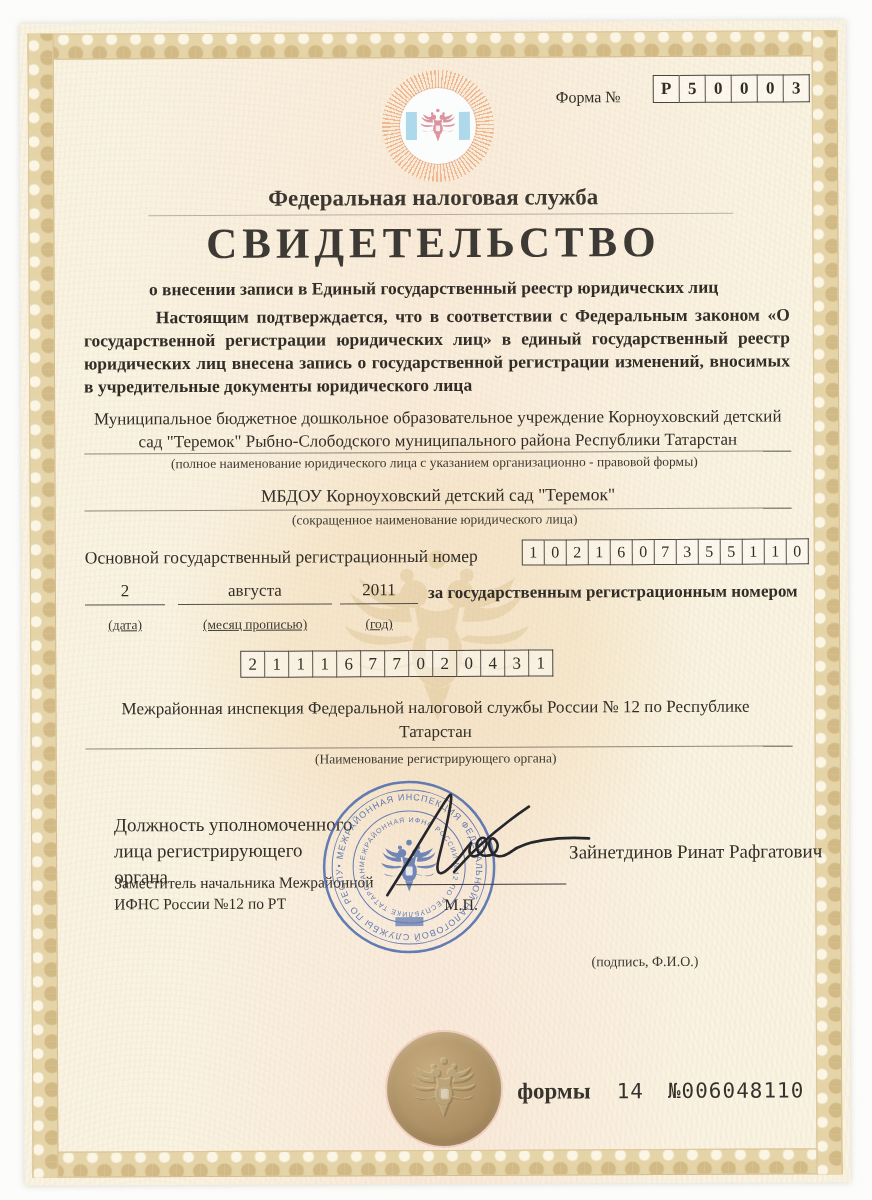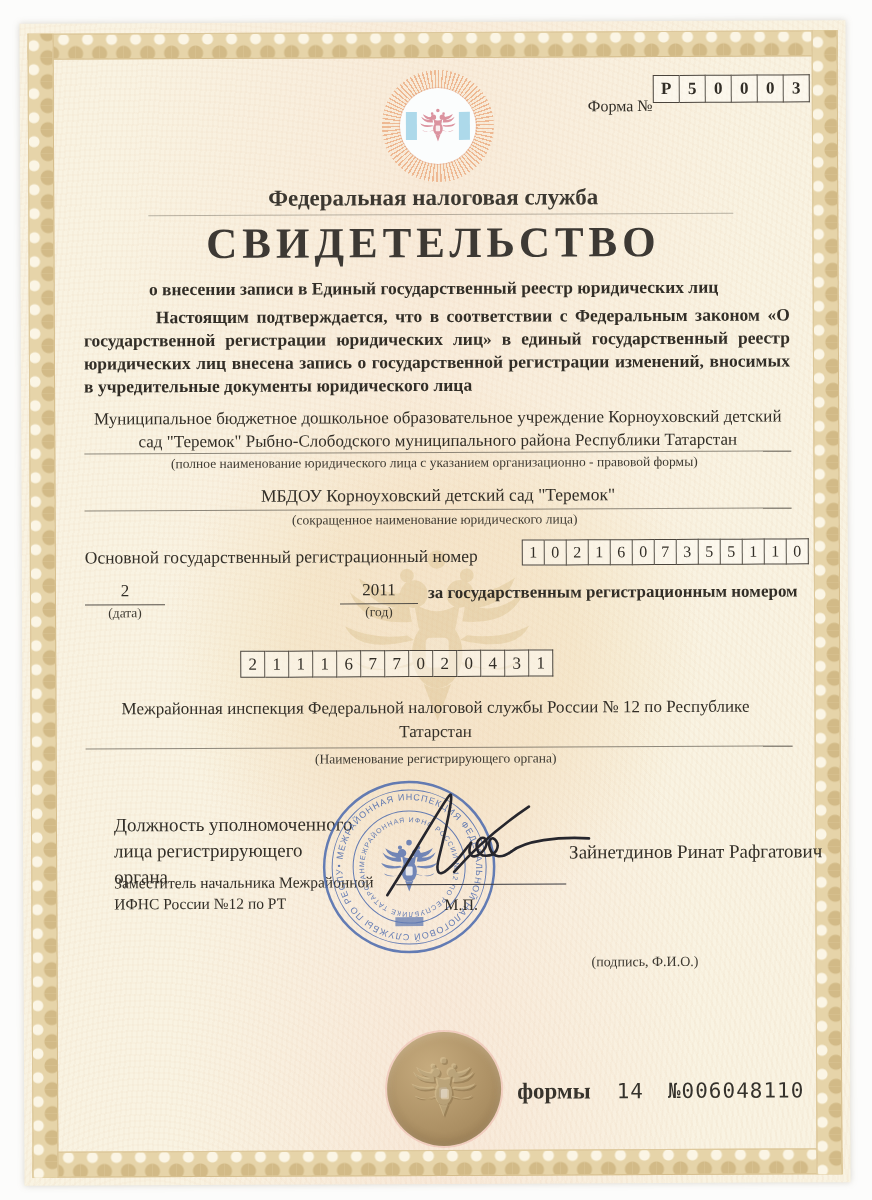--- a/index.html
+++ b/index.html
@@ -29,21 +29,21 @@
       radial-gradient(circle at 19px 24px, #d2ba87 7px, rgba(210,186,135,0) 8px);
     background-size:24px 24px;border-left:1px solid #dcc79b;border-right:1px solid #d5bd8c;}
   .b-top{top:10px;left:8px;right:8px;}
   .b-bottom{bottom:8px;left:8px;right:8px;}
   .b-left{left:8px;top:10px;bottom:8px;}
   .b-right{right:8px;top:10px;bottom:8px;}
   
   .watermark{position:absolute;left:300px;top:488px;width:230px;height:260px;opacity:.14;z-index:0;}
   .watermark svg{width:100%;height:100%;}
   
-  .form-label{position:absolute;left:536px;top:76px;font-size:16px;margin-left:32px;}
+  .form-label{position:absolute;left:536px;top:67px;font-size:16px;}
   .cellbox{position:absolute;display:flex;}
   .cellbox .cell{display:flex;align-items:center;justify-content:center;
       border:1px solid #4a443c;border-left:none;background:rgba(255,255,253,.45);}
   .cellbox .cell:first-child{border-left:1px solid #4a443c;}
   .form-code{left:633px;top:54px;}
   .form-code .cell{width:25px;height:26px;font-size:17px;font-weight:600;}
   
   .emblem{position:absolute;left:362px;top:48px;width:112px;height:112px;z-index:1;}
   .rays{position:absolute;inset:0;border-radius:50%;
       background:repeating-conic-gradient(rgba(226,122,58,.55) 0deg 1.6deg, rgba(255,255,255,0) 1.6deg 4.4deg);
@@ -73,21 +73,21 @@
   .shortname{position:absolute;left:63px;top:463px;width:707px;text-align:center;font-size:17.5px;}
   .rule-shortname{top:487px;left:63px;width:707px;}
   .cap-shortname{top:490px;}
   
   .ogrn-label{position:absolute;left:63px;top:524px;font-size:17.5px;}
   .ogrn-boxes{left:500px;top:518px;}
   .ogrn-boxes .cell{width:21px;height:24px;font-size:16px;}
   
   .date-field{position:absolute;top:558px;text-align:center;}
   .df-value{font-size:17px;border-bottom:1px solid #55504a;padding-bottom:3px;}
-  .df-caption{font-size:13.5px;padding-top:0;color:#3d3931;}
+  .df-caption{font-size:13.5px;padding-top:12px;color:#3d3931;text-decoration:underline;}
   .df-day{left:63px;width:80px;}
   .df-month{left:156px;width:154px;}
   .df-year{left:318px;width:78px;}
   .grn-label{position:absolute;left:406px;top:561px;font-size:17px;font-weight:bold;}
   .grn-boxes{left:218px;top:628px;}
   .grn-boxes .cell{width:23px;height:25px;font-size:17px;}
   
   .authority{position:absolute;left:68px;top:674px;width:690px;text-align:center;
       font-size:17px;line-height:24px;}
   .rule-auth{top:725px;left:63px;width:707px;}
@@ -203,20 +203,24 @@
         <span class="cell">5</span>
         <span class="cell">1</span>
         <span class="cell">1</span>
         <span class="cell">0</span>
       </div>
 
     <div class="date-field df-day">
       <div class="df-value">2</div>
       <div class="df-caption">(дата)</div>
     </div>
+    <div class="date-field df-month">
+      <div class="df-value">августа</div>
+      <div class="df-caption">(месяц прописью)</div>
+    </div>
     <div class="date-field df-year">
       <div class="df-value">2011</div>
       <div class="df-caption">(год)</div>
     </div>
     <div class="grn-label">за  государственным регистрационным номером</div>
 
     <div class="cellbox grn-boxes">
         <span class="cell">2</span>
         <span class="cell">1</span>
         <span class="cell">1</span>

